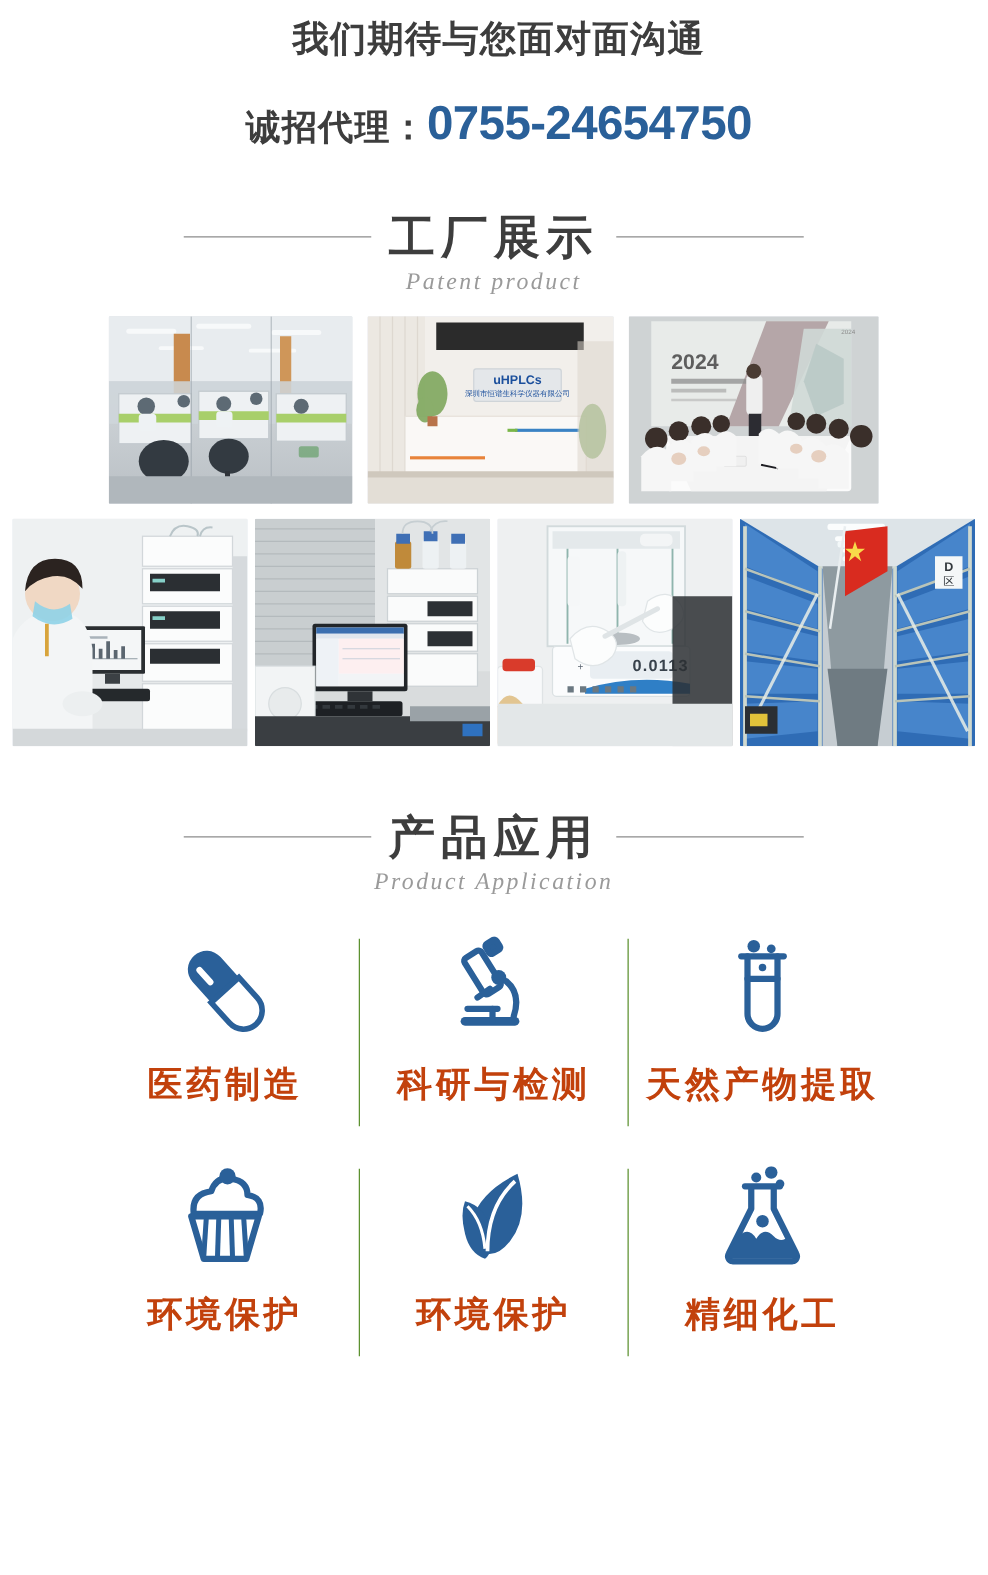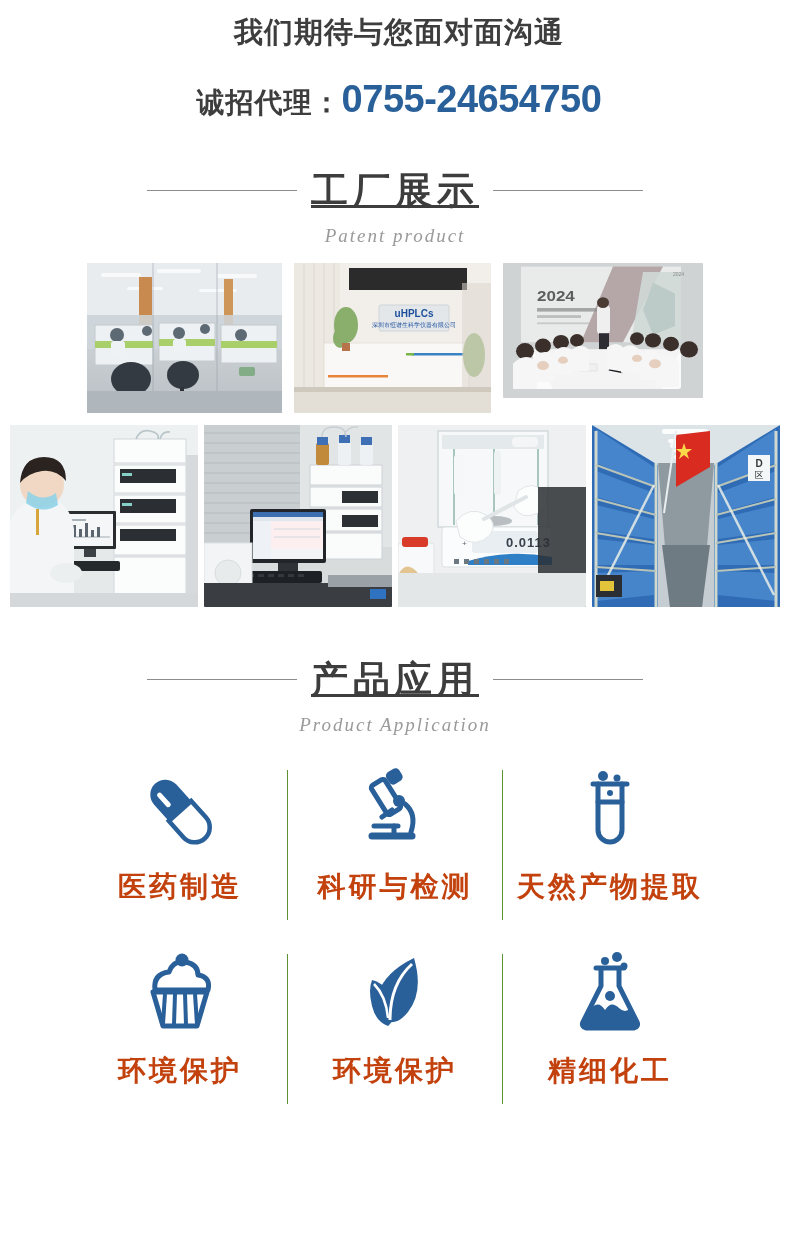--- a/index.html
+++ b/index.html
@@ -27,29 +27,28 @@
     font-size:28px; font-weight:bold; color:#3d3d3d; letter-spacing:1px;
   }
   .header-phone {
     font-size:38px; font-weight:bold; color:#2a6099;
     letter-spacing:-0.5px;
   }
 
   
   .section-head { text-align:center; }
   .section-title-row {
-    display:flex; align-items:center; justify-content:center; gap:14px;text-decoration:underline;
+    display:flex; align-items:center; justify-content:center; gap:14px;
   }
   .rule { width:150px; height:1px; background:#8c8c8c; }
   .section-title {
     font-size:37px; font-weight:bold; letter-spacing:5px;
     color:#3d3d3d; white-space:nowrap;
   }
   .section-sub {
-    margin-top:9px;
     font-family:"Liberation Serif","DejaVu Serif",serif;
     font-style:italic; font-size:19px; letter-spacing:2px;
     color:#9a9a9a;
   }
 
   
   .grid { display:flex; justify-content:center; }
   .grid-row1 { gap:12px; margin-top:16px; }
   .grid-row2 { gap:6px; margin-top:12px; }
   .photo {
@@ -190,21 +189,21 @@
         <rect x="48" y="80" width="8" height="8" fill="#b8734a"></rect>
         <g fill="#86ab66" opacity="0.85">
             <ellipse cx="180" cy="92" rx="11" ry="22"></ellipse>
           </g>
         <rect x="168" y="20" width="29" height="110" fill="#ddd6cc" opacity="0.55"></rect>
         <rect x="0" y="128" width="197" height="22" fill="#e3ded6"></rect>
         <rect x="0" y="124" width="197" height="5" fill="#cfc8bd"></rect>
       </svg>
     </div>
 
-    <div class="photo" style="width:200px;height:135px;">
+    <div class="photo" style="width:200px;height:150px;">
       <svg viewBox="0 0 200 150" preserveAspectRatio="none">
         <rect width="200" height="150" fill="#cfd3d4"></rect>
         <rect x="18" y="4" width="160" height="84" fill="#e8ebe9"></rect>
         <polygon points="110,4 160,4 120,88 78,88" fill="#a79597" opacity="0.8"></polygon>
         <polygon points="140,10 178,10 178,88 128,88" fill="#cfd9d6" opacity="0.9"></polygon>
         <polygon points="150,22 172,34 172,70 150,80 140,52" fill="#b9c8c6" opacity="0.85"></polygon>
         <text x="34" y="42" font-family="Liberation Sans, sans-serif" font-size="17" font-weight="bold" fill="#5e5e5e">2024</text>
         <rect x="34" y="50" width="66" height="4" fill="#8d8d8d" opacity="0.75"></rect>
         <rect x="34" y="58" width="44" height="3" fill="#9c9c9c" opacity="0.6"></rect>
         <rect x="34" y="66" width="52" height="2" fill="#a8a8a8" opacity="0.5"></rect>

